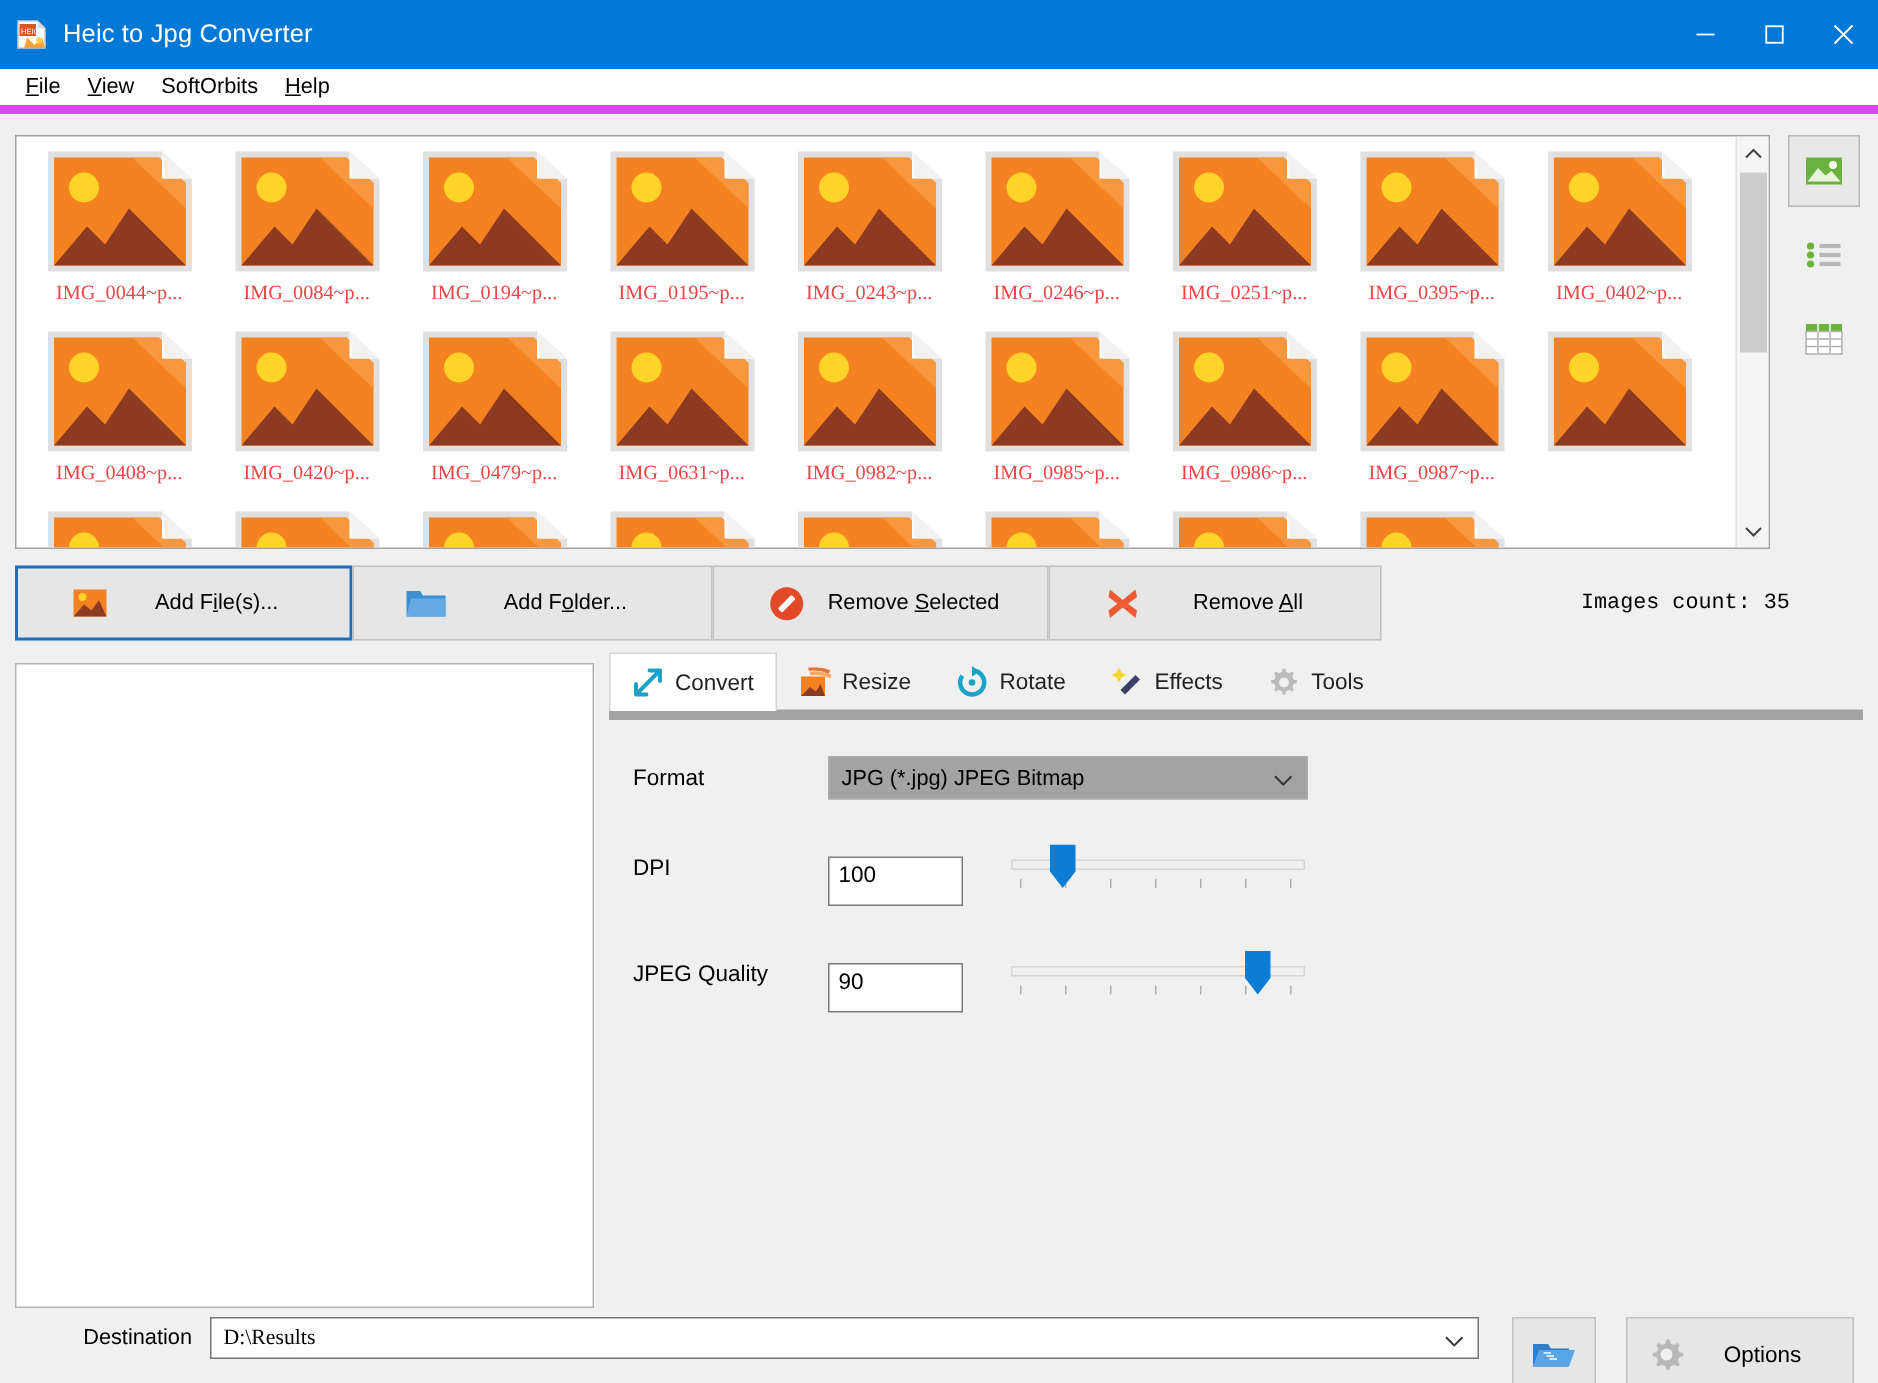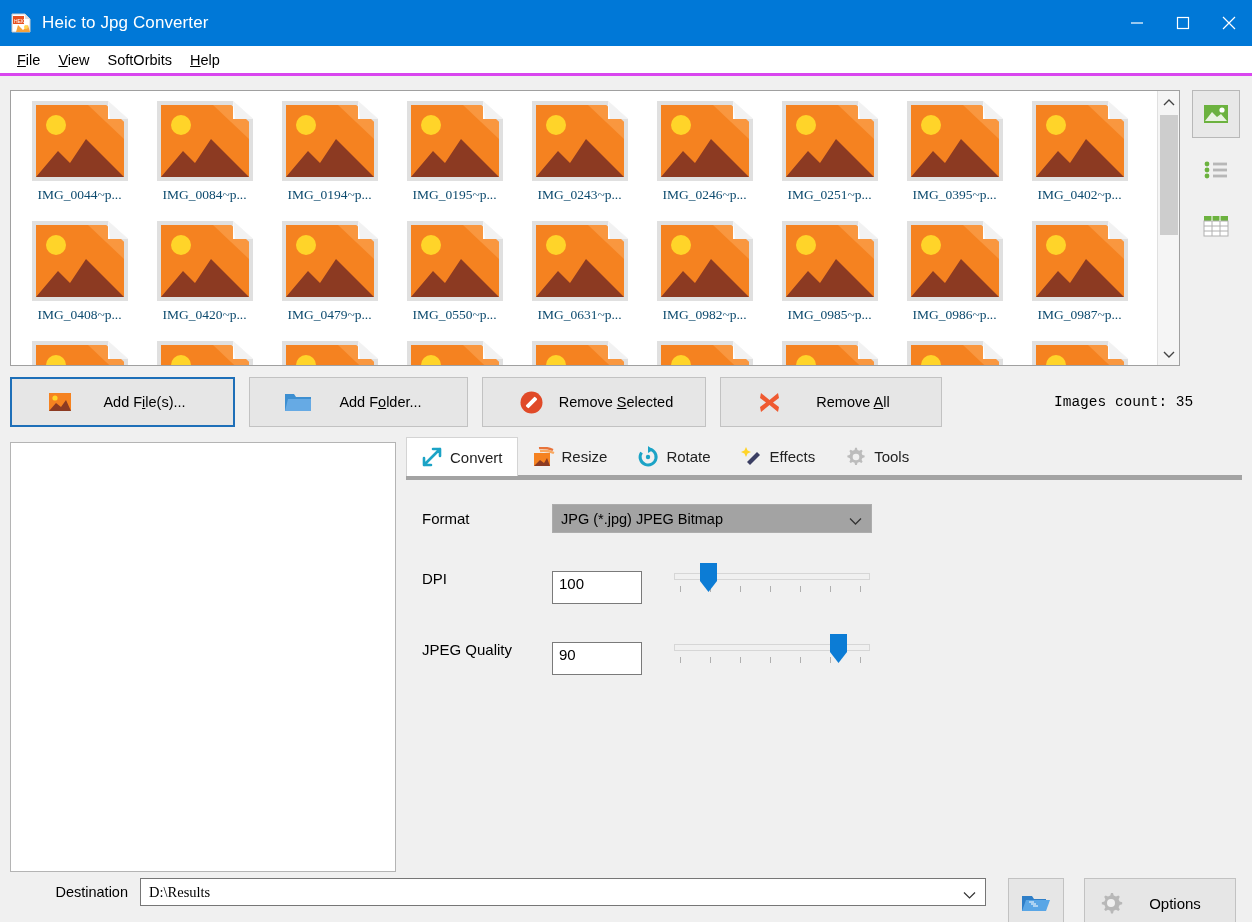--- a/index.html
+++ b/index.html
@@ -29,21 +29,21 @@
   }
   .wincontrols {
     position: absolute; right: 0; top: 0; height: 46px; display: flex;
   }
   .wc { width: 46px; height: 46px; display: flex; align-items: center; justify-content: center; }
   .wc svg { display: block; }
 
   
   .menubar {
     height: 30px; background: #ffffff; display: flex; align-items: center;
-    padding-left: 8px; border-bottom: 3px solid #d946ef;
+    padding-left: 8px; border-bottom: 6px solid #d946ef;
   }
   .menu-item {
     padding: 4px 9px; font-size: 14.5px; color: #000;
   }
   .menu-item u { text-decoration: underline; }
 
   
   .content { position: relative; width: 1252px; height: 846px; background: #f0f0f0; }
 
   .grid-wrap {
@@ -57,21 +57,21 @@
     width: 1146px; padding: 6px 0 0 6px;
     display: flex; flex-wrap: wrap;
   }
   .thumb {
     width: 125px; height: 120px;
     display: flex; flex-direction: column; align-items: center;
     padding-top: 2px;
   }
   .thumb-img { width: 104px; height: 84px; position: relative; }
   .thumb-label {
-    margin-top: 4px; font-size: 13.5px; color: #0c4a6e;
+    margin-top: 4px; font-size: 13.5px; color: #ef4444;
     font-family: "Liberation Serif", serif;
     white-space: nowrap;
   }
 
   
   .vscroll {
     position: absolute; right: 0; top: 0; width: 22px; height: 274px;
     background: #f5f5f5; border-left: 1px solid #e0e0e0;
   }
   .vs-btn { height: 22px; display: flex; align-items: center; justify-content: center; }
@@ -86,21 +86,21 @@
   .vmode {
     width: 48px; height: 48px; display: flex; align-items: center; justify-content: center;
     margin-bottom: 8px;
   }
   .vmode.sel { background: #e8e8e8; border: 1px solid #b8b8b8; }
 
   
   .btnrow { position: absolute; left: 10px; top: 300px; height: 52px; display: flex; align-items: center; }
   .fbtn {
     height: 50px; background: #e6e6e6; border: 1px solid #c2c2c2;
-    display: flex; align-items: center; margin-right: 14px;
+    display: flex; align-items: center; 
     font-size: 14.5px;
     padding-left: 26px;
   }
   .fbtn.focus { border: 2px solid #1e6fb8; background: #e6e6e6; }
   .fbtn .bico { width: 44px; display: flex; align-items: center; justify-content: center; flex: 0 0 auto; }
   .fbtn .blab { flex: 1 1 auto; text-align: center; padding-right: 26px; }
   .fbtn u { text-decoration: underline; }
   .imgcount {
     position: absolute; left: 1054px; top: 318px;
     font-size: 14.5px; font-family: Liberation Mono, monospace;
@@ -108,21 +108,21 @@
 
   
   .preview {
     position: absolute; left: 10px; top: 366px;
     width: 386px; height: 430px;
     background: #ffffff; border: 1px solid #b4b4b4;
   }
 
   
   .tabpanel { position: absolute; left: 406px; top: 366px; width: 836px; height: 430px; }
-  .tabs { display: flex; align-items: flex-end; height: 38px; border-bottom: 5px solid #a3a3a3; }
+  .tabs { display: flex; align-items: flex-end; height: 38px; border-bottom: 7px solid #a3a3a3; }
   .tab {
     height: 38px; display: flex; align-items: center; gap: 7px;
     padding: 0 14px; font-size: 15px; color: #222;
     border: 1px solid transparent; border-bottom: none;
     background: transparent;
   }
   .tab.active {
     background: #ffffff; border-color: #d4d4d4;
     position: relative; z-index: 2; margin-bottom: -1px; height: 39px;
   }
@@ -367,32 +367,20 @@
         <div class="thumb">
           <div class="thumb-img"><svg width="104" height="84" viewBox="0 0 104 84">
               <path d="M4 2 H80 L100 20 V82 H4 Z" fill="#e0e0e0"></path>
               <path d="M8 6 H78 L96 23 V78 H8 Z" fill="#f58220"></path>
               <path d="M8 6 H60 L96 40 V23 L78 6 Z" fill="#f99d4a" opacity=".75"></path>
               <circle cx="28" cy="26" r="10" fill="#ffd429"></circle>
               <path d="M8 78 L30 52 L42 64 L58 40 L96 78 Z" fill="#8c3a22"></path>
               <path d="M80 2 L100 20 H80 Z" fill="#ffffff"></path>
               <path d="M80 2 L100 20 H82 Z" fill="#f2f2f2"></path>
             </svg></div>
-          <div class="thumb-label">IMG_0550~p...</div>
-        </div>
-        <div class="thumb">
-          <div class="thumb-img"><svg width="104" height="84" viewBox="0 0 104 84">
-              <path d="M4 2 H80 L100 20 V82 H4 Z" fill="#e0e0e0"></path>
-              <path d="M8 6 H78 L96 23 V78 H8 Z" fill="#f58220"></path>
-              <path d="M8 6 H60 L96 40 V23 L78 6 Z" fill="#f99d4a" opacity=".75"></path>
-              <circle cx="28" cy="26" r="10" fill="#ffd429"></circle>
-              <path d="M8 78 L30 52 L42 64 L58 40 L96 78 Z" fill="#8c3a22"></path>
-              <path d="M80 2 L100 20 H80 Z" fill="#ffffff"></path>
-              <path d="M80 2 L100 20 H82 Z" fill="#f2f2f2"></path>
-            </svg></div>
           <div class="thumb-label">IMG_0631~p...</div>
         </div>
         <div class="thumb">
           <div class="thumb-img"><svg width="104" height="84" viewBox="0 0 104 84">
               <path d="M4 2 H80 L100 20 V82 H4 Z" fill="#e0e0e0"></path>
               <path d="M8 6 H78 L96 23 V78 H8 Z" fill="#f58220"></path>
               <path d="M8 6 H60 L96 40 V23 L78 6 Z" fill="#f99d4a" opacity=".75"></path>
               <circle cx="28" cy="26" r="10" fill="#ffd429"></circle>
               <path d="M8 78 L30 52 L42 64 L58 40 L96 78 Z" fill="#8c3a22"></path>
               <path d="M80 2 L100 20 H80 Z" fill="#ffffff"></path>
@@ -592,21 +580,21 @@
       <div class="fbtn focus" style="width: 225px;">
         <span class="bico">
           <svg width="24" height="20" viewBox="0 0 24 20">
             <rect x="1" y="1" width="22" height="18" fill="#f58220"></rect>
             <circle cx="7" cy="6" r="2.6" fill="#ffd429"></circle>
             <path d="M1 19 L8 11 L13 15 L18 8 L23 19 Z" fill="#8c3a22"></path>
           </svg>
         </span>
         <span class="blab">Add F<u>i</u>le(s)...</span>
       </div>
-      <div class="fbtn" style="width: 219px; justify-content: space-between;">
+      <div class="fbtn" style="width: 240px; justify-content: space-between;">
         <span class="bico">
           <svg width="28" height="22" viewBox="0 0 28 22">
             <path d="M1 3 H10 L12 6 H27 V20 H1 Z" fill="#3d8fd1"></path>
             <path d="M4 8 H27 V20 H1 Z" fill="#66aae4"></path>
           </svg>
         </span>
         <span class="blab">Add F<u>o</u>lder...</span>
       </div>
       <div class="fbtn" style="width: 224px;">
         <span class="bico">

